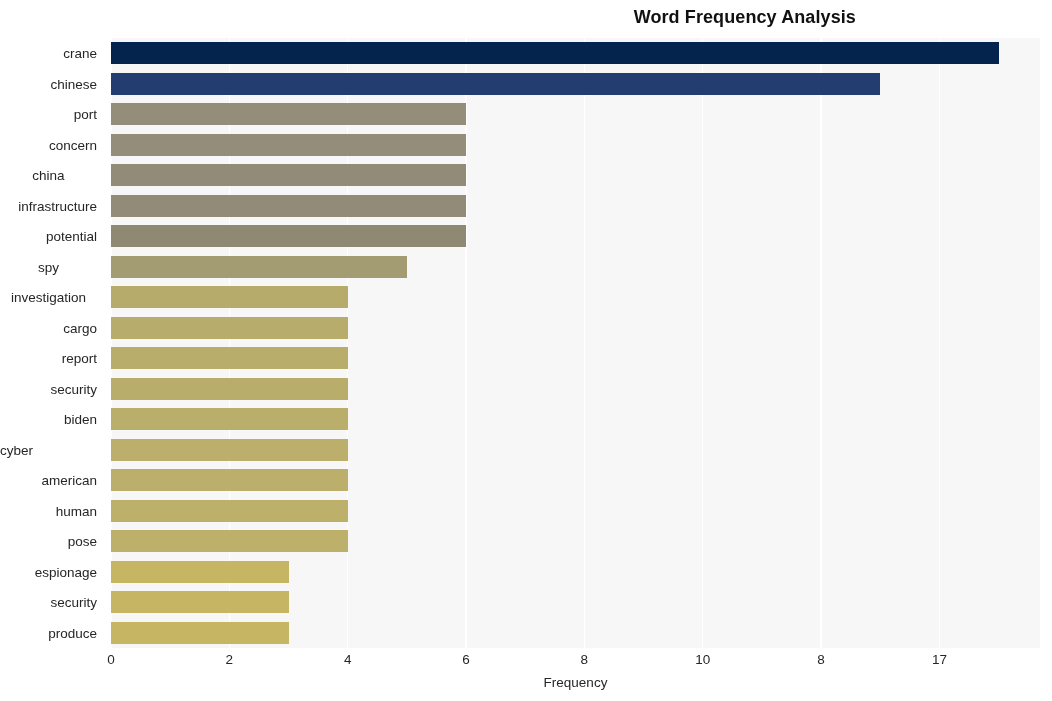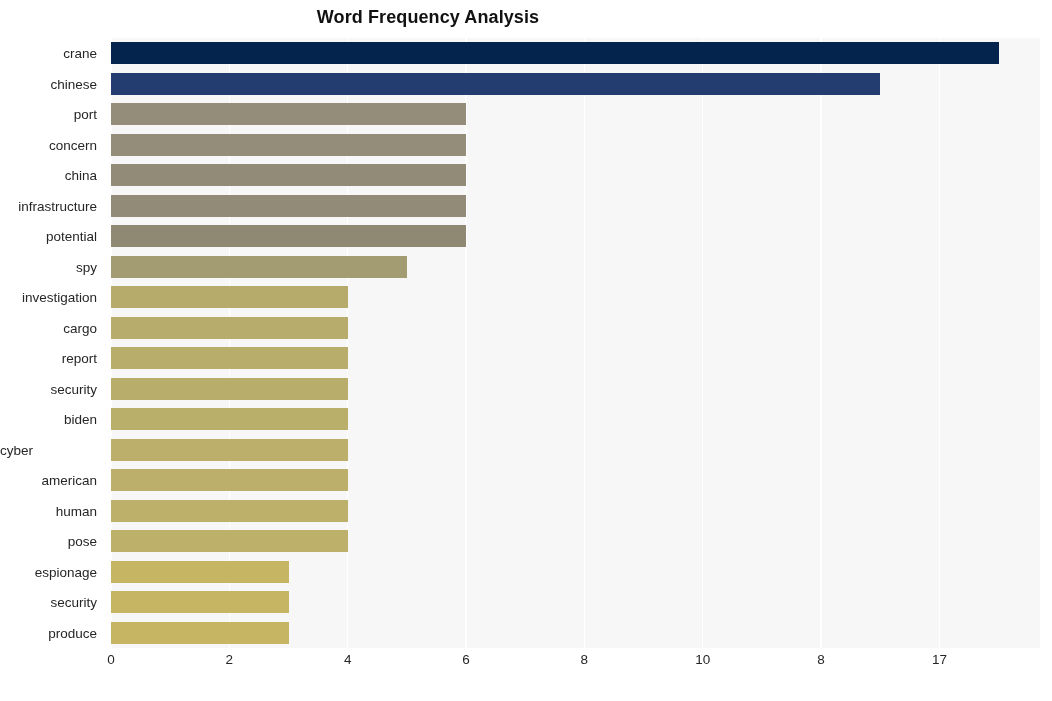--- a/index.html
+++ b/index.html
@@ -20,21 +20,21 @@
     height: 701px;
     background: #ffffff;
   }
 
   
   #chart-title {
     position: absolute;
     left: 0;
     top: 7px;
     width: 856px;
-    text-align: center;
+    text-align: right;
     font-size: 18px;
     font-weight: bold;
     color: #111111;
     letter-spacing: 0.1px;
   }
 
   
   #plot-area {
     position: absolute;
     left: 111px;
@@ -114,25 +114,25 @@
 
 <div id="figure">
 
   <div id="chart-title">Word Frequency Analysis</div>
 
   <div id="y-labels">
       <div class="ytick-label" style="top: 15.25px; text-align: right; padding-right: 7px;">crane</div>
       <div class="ytick-label" style="top: 45.75px; text-align: right; padding-right: 7px;">chinese</div>
       <div class="ytick-label" style="top: 76.25px; text-align: right; padding-right: 7px;">port</div>
       <div class="ytick-label" style="top: 106.75px; padding-right: 7px;">concern</div>
-      <div class="ytick-label" style="top: 137.25px; text-align: right; padding-right: 7px;">china</div>
+      <div class="ytick-label" style="top: 137.25px; text-align: center; padding-right: 7px;">china</div>
       <div class="ytick-label" style="top: 167.75px; text-align: right; padding-right: 7px;">infrastructure</div>
       <div class="ytick-label" style="top: 198.25px; text-align: right; padding-right: 7px;">potential</div>
-      <div class="ytick-label" style="top: 228.75px; text-align: right; padding-right: 7px;">spy</div>
-      <div class="ytick-label" style="top: 259.25px; text-align: right; padding-right: 7px;">investigation</div>
+      <div class="ytick-label" style="top: 228.75px; text-align: center; padding-right: 7px;">spy</div>
+      <div class="ytick-label" style="top: 259.25px; text-align: center; padding-right: 7px;">investigation</div>
       <div class="ytick-label" style="top: 289.75px; text-align: right; padding-right: 7px;">cargo</div>
       <div class="ytick-label" style="top: 320.25px; text-align: right; padding-right: 7px;">report</div>
       <div class="ytick-label" style="top: 350.75px; text-align: right; padding-right: 7px;">security</div>
       <div class="ytick-label" style="top: 381.25px; text-align: right; padding-right: 7px;">biden</div>
       <div class="ytick-label" style="top: 411.75px; text-align: left; padding-right: 7px;">cyber</div>
       <div class="ytick-label" style="top: 442.25px; text-align: right; padding-right: 7px;">american</div>
       <div class="ytick-label" style="top: 472.75px; text-align: right; padding-right: 7px;">human</div>
       <div class="ytick-label" style="top: 503.25px; text-align: right; padding-right: 7px;">pose</div>
       <div class="ytick-label" style="top: 533.75px; text-align: right; padding-right: 7px;">espionage</div>
       <div class="ytick-label" style="top: 564.25px; text-align: right; padding-right: 7px;">security</div>
@@ -174,14 +174,15 @@
       <div class="xtick-label" style="left: 0px;">0</div>
       <div class="xtick-label" style="left: 118.344px;">2</div>
       <div class="xtick-label" style="left: 236.688px;">4</div>
       <div class="xtick-label" style="left: 355.032px;">6</div>
       <div class="xtick-label" style="left: 473.376px;">8</div>
       <div class="xtick-label" style="left: 591.72px;">10</div>
       <div class="xtick-label" style="left: 710.064px;">8</div>
       <div class="xtick-label" style="left: 828.408px;">17</div>
     </div>
 
+  <div id="x-axis-title">Frequency</div>
 
 </div>
 
 </body></html>

